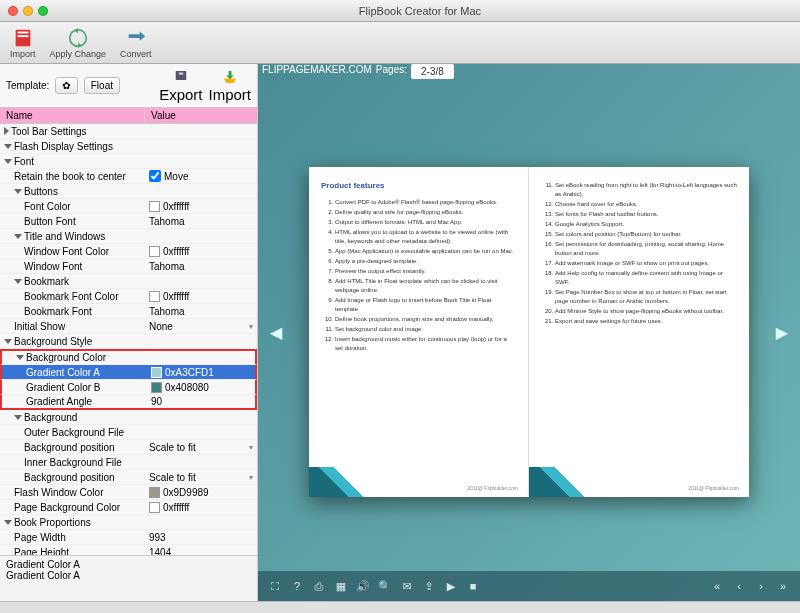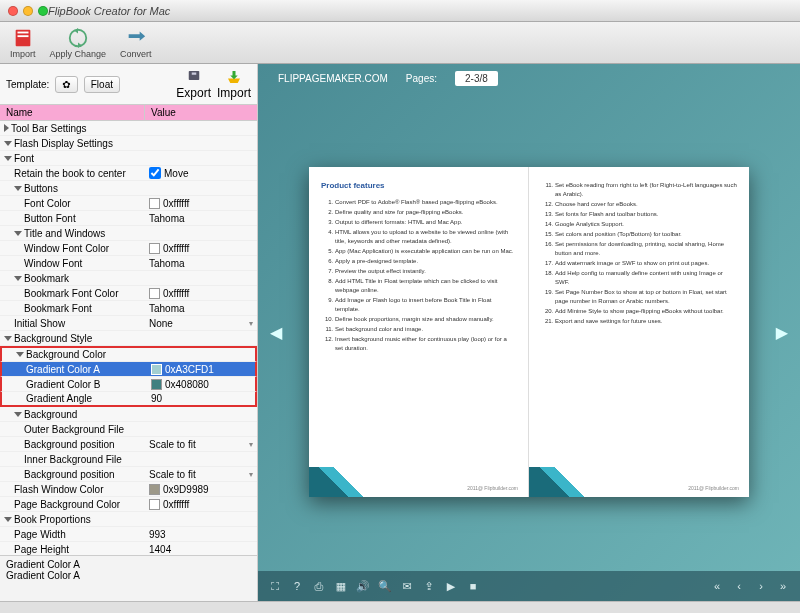--- a/index.html
+++ b/index.html
@@ -1,47 +1,47 @@
 <!DOCTYPE html>
 <html><head>
 <meta charset="utf-8">
 <style>
 * { box-sizing: border-box; margin: 0; padding: 0; }
 body { font-family: "Lucida Grande", Arial, sans-serif; font-size: 10px; background: #e8e8e8; width: 800px; height: 613px; overflow: hidden; }
 .titlebar { height: 22px; background: linear-gradient(#f5f5f5,#d8d8d8); border-bottom: 1px solid #aaa; display: flex; align-items: center; padding: 0 8px; }
 .traffic { display: flex; gap: 5px; }
 .tdot { width: 10px; height: 10px; border-radius: 50%; border: 1px solid rgba(0,0,0,.2); }
 .tred{background:#ff5f56}.tyel{background:#ffbd2e}.tgrn{background:#27c93f}
-.title { flex:1; text-align:left; color:#444; font-size:11px;font-style:italic; }
+.title { flex:1; text-align:center; color:#444; font-size:11px; }
 .toolbar { height: 42px; background: linear-gradient(#f2f2f2,#dcdcdc); border-bottom:1px solid #aaa; display:flex; gap:14px; padding:2px 10px; }
 .tbtn { display:flex; flex-direction:column; align-items:center; justify-content:center; font-size:9px; color:#444; cursor:pointer; }
 .tbtn svg{width:22px;height:22px}
 .main { display:flex; height: calc(613px - 64px - 12px); }
 .left { width: 258px; background:#f7f7f7; border-right:1px solid #ccc; display:flex; flex-direction:column; }
 .tmplrow { display:flex; align-items:center; gap:6px; padding:4px 6px; border-bottom:1px solid #ccc; }
 .tmplrow .lbl{font-size:10px}
 .gearbtn,.floatbtn{border:1px solid #bbb;background:linear-gradient(#fff,#e8e8e8);border-radius:3px;padding:2px 6px;font-size:10px;cursor:pointer}
-.smallbtn{display:flex;flex-direction:column;align-items:center;font-size:12px;cursor:pointer}
+.smallbtn{display:flex;flex-direction:column;align-items:center;font-size:15px;cursor:pointer}
 .smallbtn svg{width:18px;height:18px}
 .props { flex:1; overflow:auto; }
 .phead { display:flex; background:#f9a8d4; border-bottom:1px solid #ccc; font-size:10px; }
 .phead div{padding:2px 6px}
 .phead .n{width:145px;border-right:1px solid #ccc}
 .prow { display:flex; border-bottom:1px solid #eee; font-size:10px; min-height:15px; align-items:center; }
 .prow .n{width:145px;padding:1px 4px;display:flex;align-items:center;gap:2px}
 .prow .v{flex:1;padding:1px 4px;display:flex;align-items:center;gap:3px}
 .tri{display:inline-block;width:0;height:0;border-top:4px solid transparent;border-bottom:4px solid transparent;border-left:5px solid #666}
 .trid{border-left:4px solid transparent;border-right:4px solid transparent;border-top:5px solid #666;border-bottom:none;width:0;height:0}
 .ind1{padding-left:14px!important}.ind2{padding-left:24px!important}
 .sw{width:11px;height:11px;border:1px solid #999;display:inline-block}
 .selrow{background:#3874d6;color:#fff}
 .selrow .sw{border-color:#fff}
 .descbox{border-top:1px solid #ccc;height:46px;padding:3px 6px;font-size:10px;background:#f3f3f3}
 .right { flex:1; background: linear-gradient(135deg,#4a8b94,#6fb5b8); display:flex; flex-direction:column; position:relative; }
-.rhead{height:28px;display:flex;align-items:center;gap:18px;padding:0 20px;color:#fff;font-size:10px}
+.rhead{height:28px;display:flex;align-items:flex-start;gap:4px;padding:0 4px;color:#fff;font-size:10px}
 .pagesbox{background:#fff;color:#333;padding:2px 10px;border-radius:2px;font-size:10px}
 .book{flex:1;display:flex;align-items:center;justify-content:center;position:relative}
 .pages{display:flex;background:#fff;box-shadow:0 6px 20px rgba(0,0,0,.5);width:440px;height:330px}
 .page{width:220px;padding:14px 12px;font-size:6px;color:#333;position:relative;overflow:hidden}
 .page.l{border-right:1px solid #ddd}
 .page h4{font-size:8px;color:#2c5aa0;margin-bottom:8px}
 .page ol{padding-left:14px;line-height:1.5}
 .page li{margin-bottom:1px}
 .pgfoot{position:absolute;bottom:6px;right:10px;font-size:5px;color:#888}
 .corner{position:absolute;bottom:0;left:0;width:70px;height:30px;background:linear-gradient(45deg,#1a6b7a 40%,#3bb5c9 40%,#3bb5c9 55%,transparent 55%)}

